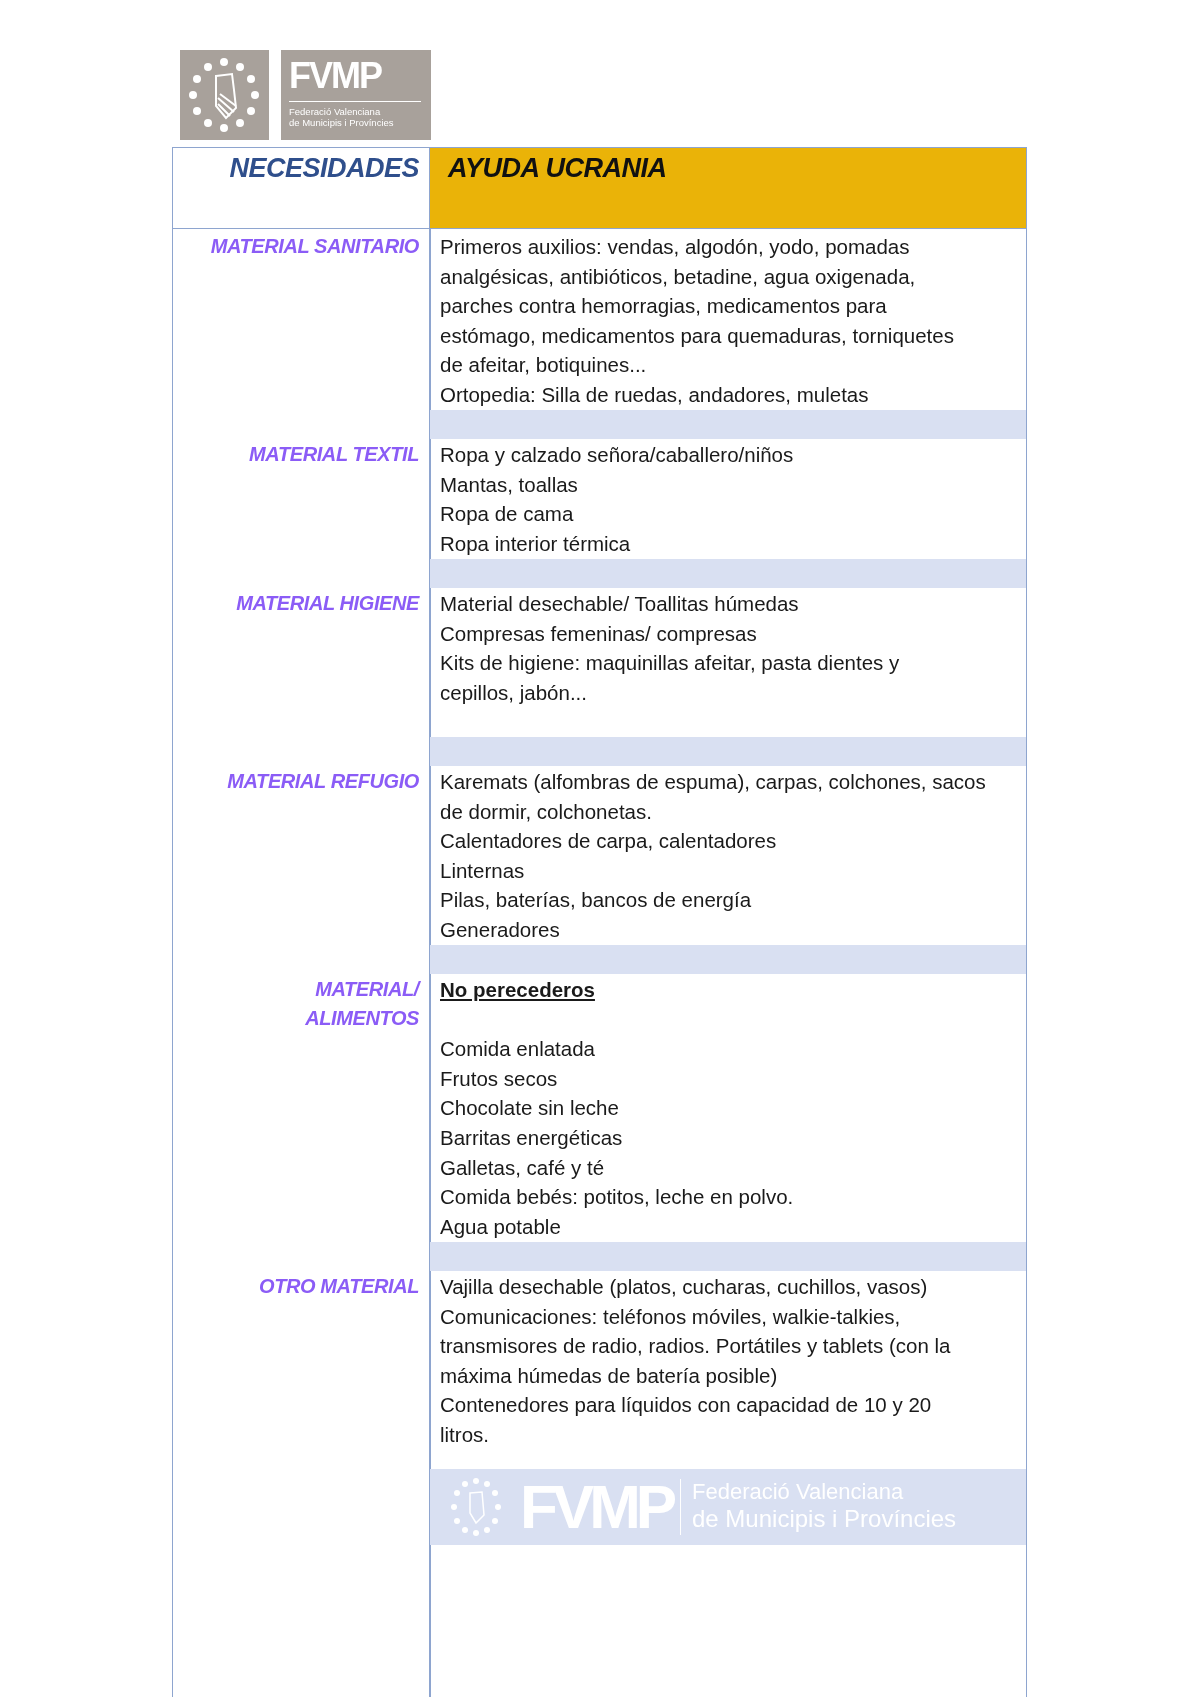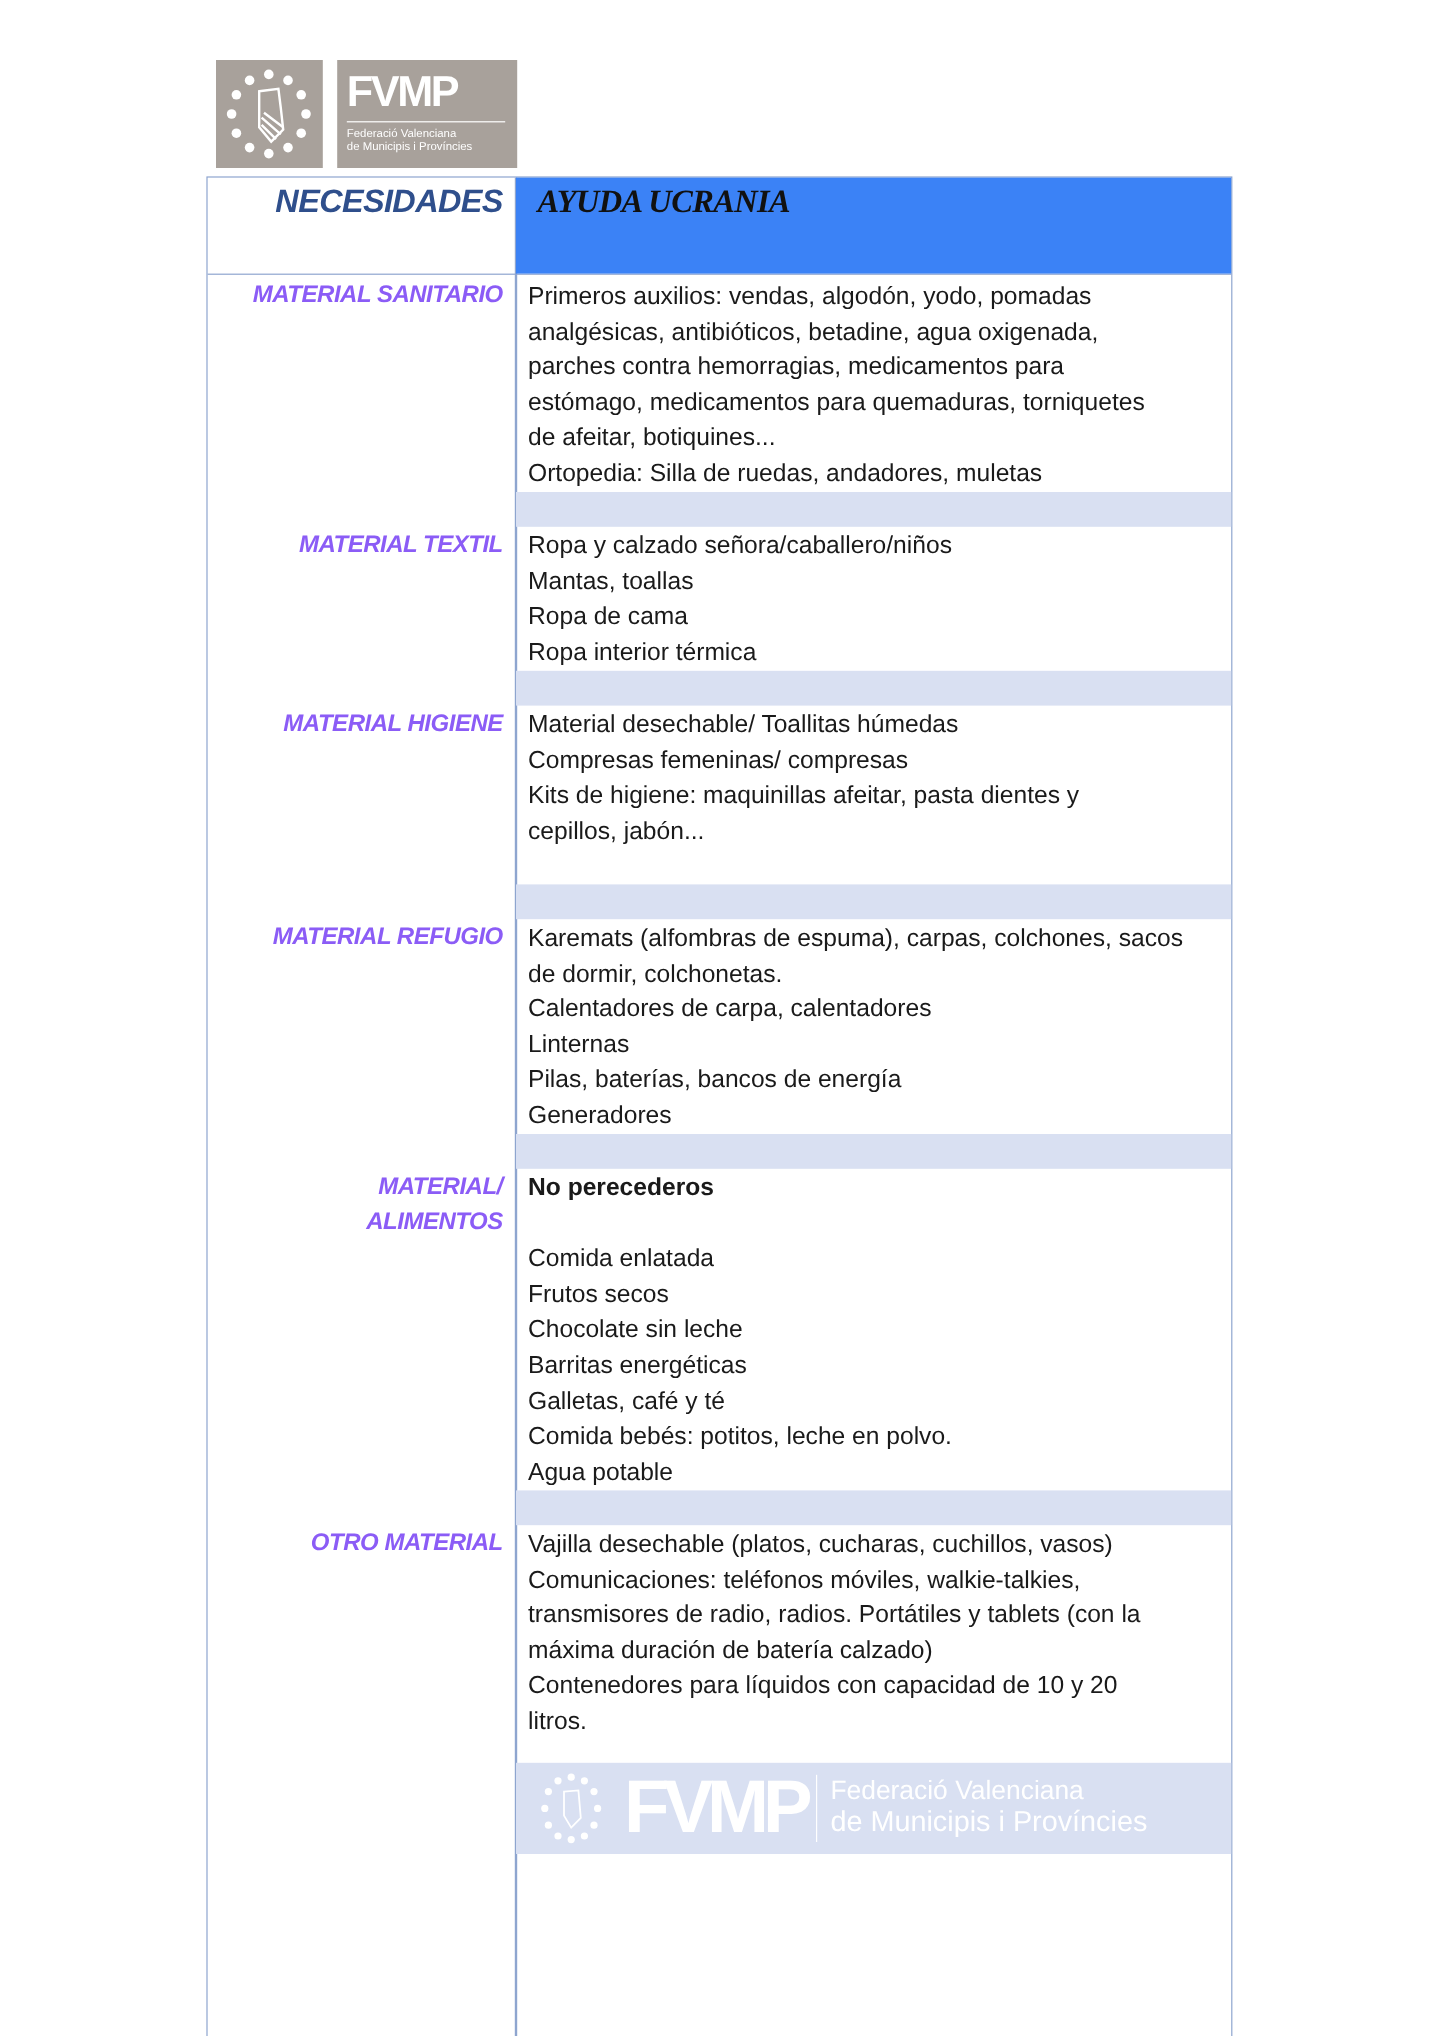--- a/index.html
+++ b/index.html
@@ -17,32 +17,32 @@
   .logo-text .sub { position: absolute; left: 8px; top: 56px; font-size: 9.5px; line-height: 11px; }
 
   
   .table { position: absolute; left: 172px; top: 147px; width: 855px; height: 1686px;
            border: 1.5px solid #8ea5cf; box-sizing: border-box; }
   .col-divider { position: absolute; left: 256px; top: 0; bottom: 0; width: 1.5px; background: #8ea5cf; }
 
   .header-row { position: absolute; left: 0; right: 0; top: 0; height: 80px;
                 border-bottom: 1.5px solid #8ea5cf; }
   .header-left { position: absolute; left: 0; width: 256px; top: 0; height: 80px; }
-  .header-right { position: absolute; left: 257px; right: 0; top: 0; height: 80px; background: #3b82f6; font-family: Liberation Serif, serif; }
+  .header-right { position: absolute; left: 257px; right: 0; top: 0; height: 80px; background: #eab308; }
   .header-left .title { position: absolute; right: 10px; top: 5px; font-size: 27px; font-weight: bold;
                         font-style: italic; color: #2f4f8c; letter-spacing: -0.5px; }
   .header-right .title { position: absolute; left: 18px; top: 5px; font-size: 27px; font-weight: bold;
                          font-style: italic; color: #111; letter-spacing: -0.5px; }
 
   .section { position: absolute; left: 0; right: 0; }
   .cat { position: absolute; left: 0; width: 246px; text-align: right; font-size: 20px; font-weight: bold;
          font-style: italic; color: #8b5cf6; line-height: 29px; letter-spacing: -0.4px; }
   .items { position: absolute; left: 267px; right: 8px; font-size: 20.5px; line-height: 29.6px; color: #1a1a1a; }
   .items div { white-space: nowrap; }
-  .items .bold { font-weight: bold; }
+  .items .bold { font-weight: bold; text-decoration: underline; }
   .items .blank { height: 29.6px; }
   .spacer { position: absolute; left: 257px; right: 0; height: 29px; background: #d9e0f2; }
 
   .footer-band { position: absolute; left: 257px; right: 0; top: 1321px; height: 76px; background: #d9e0f2; }
   .footer-band .fv { position: absolute; left: 90px; top: 4px; font-size: 62px; font-weight: bold; color: #ffffff;
                      letter-spacing: -5px; line-height: 68px; }
   .footer-band .vbar { position: absolute; left: 250px; top: 10px; width: 1px; height: 56px; background: #ffffff; }
   .footer-band .l1 { position: absolute; left: 262px; top: 10px; font-size: 22px; color: #ffffff; line-height: 26px; }
   .footer-band .l2 { position: absolute; left: 262px; top: 36px; font-size: 24px; color: #ffffff; line-height: 28px; }
   .footer-band svg { position: absolute; left: 18px; top: 6px; }
@@ -159,21 +159,21 @@
     </div>
   </div>
   <div class="spacer" style="top:1094px;"></div>
 
   <div class="section" style="top:1124px;">
     <div class="cat">OTRO MATERIAL</div>
     <div class="items">
       <div>Vajilla desechable (platos, cucharas, cuchillos, vasos)</div>
       <div>Comunicaciones: teléfonos móviles, walkie-talkies,</div>
       <div>transmisores de radio, radios. Portátiles y tablets (con la</div>
-      <div>máxima duración de batería calzado)</div>
+      <div>máxima húmedas de batería posible)</div>
       <div>Contenedores para líquidos con capacidad de 10 y 20</div>
       <div>litros.</div>
     </div>
   </div>
 
   <div class="footer-band">
     <svg width="56" height="64" viewBox="0 0 56 64">
       <g fill="#ffffff">
         <circle cx="28" cy="6" r="3"></circle>
           <circle cx="39" cy="9" r="3"></circle>

